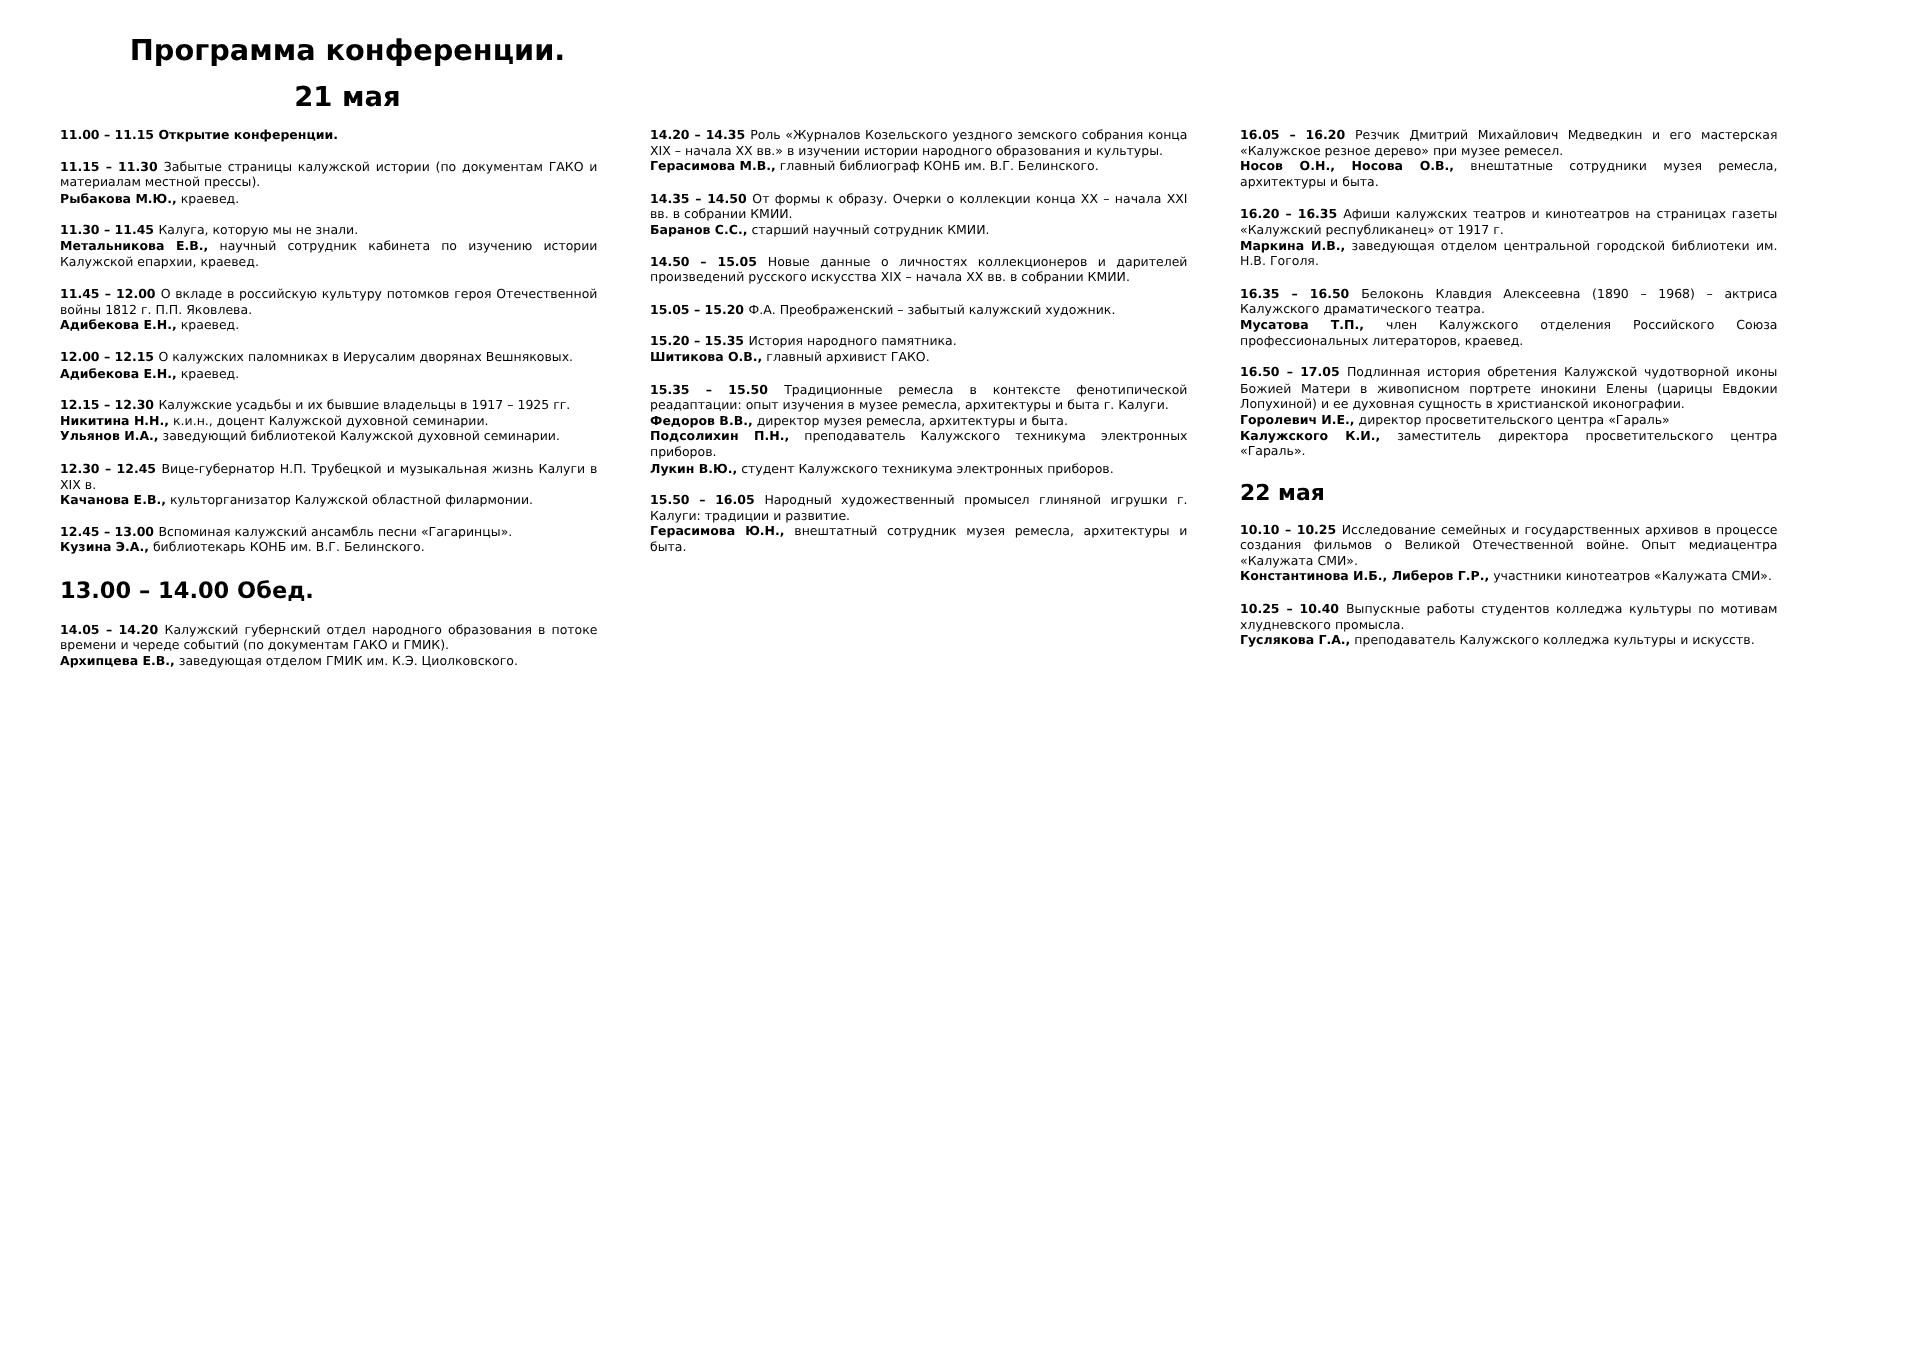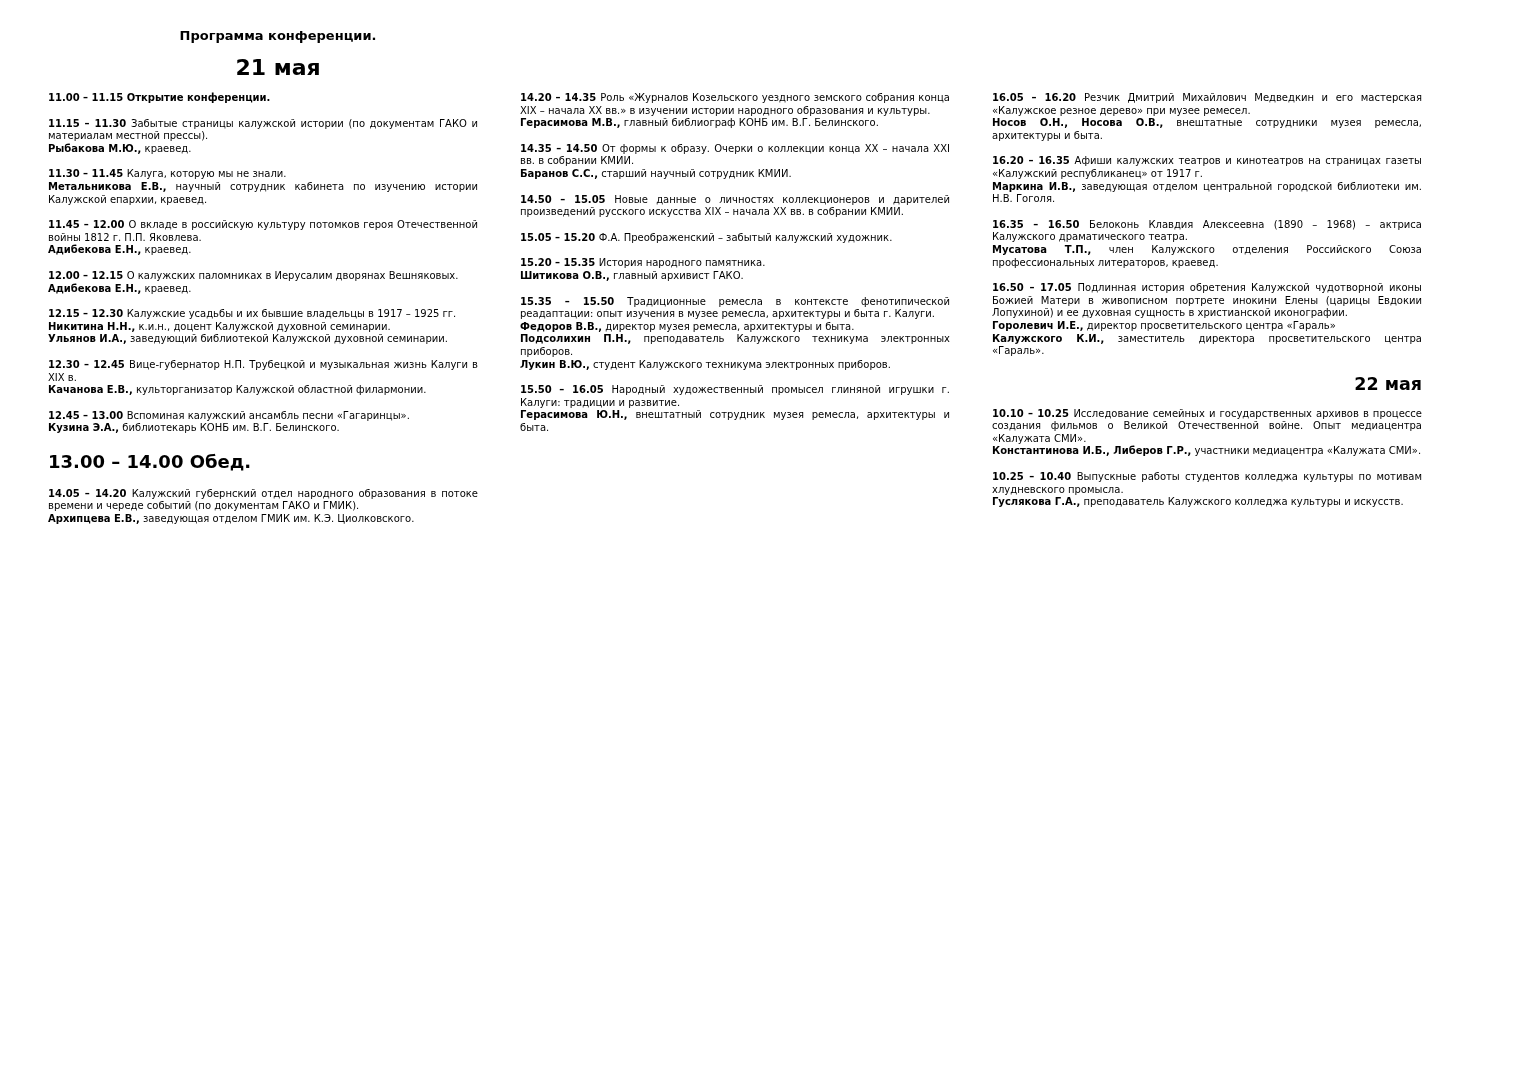--- a/index.html
+++ b/index.html
@@ -14,21 +14,21 @@
     color: #000000;
   }
   .page {
     width: 1536px;
     height: 1086px;
     box-sizing: border-box;
     padding: 22px 48px 10px 48px;
     position: relative;
   }
   .doc-title {
-    font-size: 13px;
+    font-size: 23px;
     font-weight: bold;
     text-align: center;
     margin: 6px 0 0 0;
     padding-left: 0;
     width: 460px;
   }
   .doc-date {
     font-size: 22px;
     font-weight: bold;
     text-align: center;
@@ -56,21 +56,21 @@
   }
   .entry .txt {
     display: block;
   }
   .b {
     font-weight: bold;
   }
   .section-date {
     font-size: 17.5px;
     font-weight: bold;
-    text-align: right;
+    text-align: left;
     margin: 16px 0 14px 0;
   }
   .lunch {
     text-align: left;
     font-weight: bold;
     font-size: 18px;
     margin: 16px 0 16px 0;
   }
   .speaker {
     display: block;
@@ -178,21 +178,21 @@
           <div class="entry">
             <span class="txt"><span class="b">16.50 – 17.05 </span><span>Подлинная история обретения Калужской чудотворной иконы Божией Матери в живописном портрете инокини Елены (царицы Евдокии Лопухиной) и ее духовная сущность в христианской иконографии.</span></span>
             <span class="speaker"><span class="b">Горолевич И.Е.,</span><span> директор просветительского центра «Гараль»</span></span>
             <span class="speaker"><span class="b">Калужского К.И.,</span><span> заместитель директора просветительского центра «Гараль».</span></span>
           </div>
         </div>
       <div class="section-date">22 мая</div>
       <div id="col3b">
           <div class="entry">
             <span class="txt"><span class="b">10.10 – 10.25 </span><span>Исследование семейных и государственных архивов в процессе создания фильмов о Великой Отечественной войне. Опыт медиацентра «Калужата СМИ».</span></span>
-            <span class="speaker"><span class="b">Константинова И.Б., Либеров Г.Р.,</span><span> участники медиацентра «Калужата СМИ».</span></span>
+            <span class="speaker"><span class="b">Константинова И.Б., Либеров Г.Р.,</span><span> участники кинотеатров «Калужата СМИ».</span></span>
           </div>
           <div class="entry">
             <span class="txt"><span class="b">10.25 – 10.40 </span><span>Выпускные работы студентов колледжа культуры по мотивам хлудневского промысла.</span></span>
             <span class="speaker"><span class="b">Гуслякова Г.А.,</span><span> преподаватель Калужского колледжа культуры и искусств.</span></span>
           </div>
         </div>
     </div>
 
   </div>
 </div>

